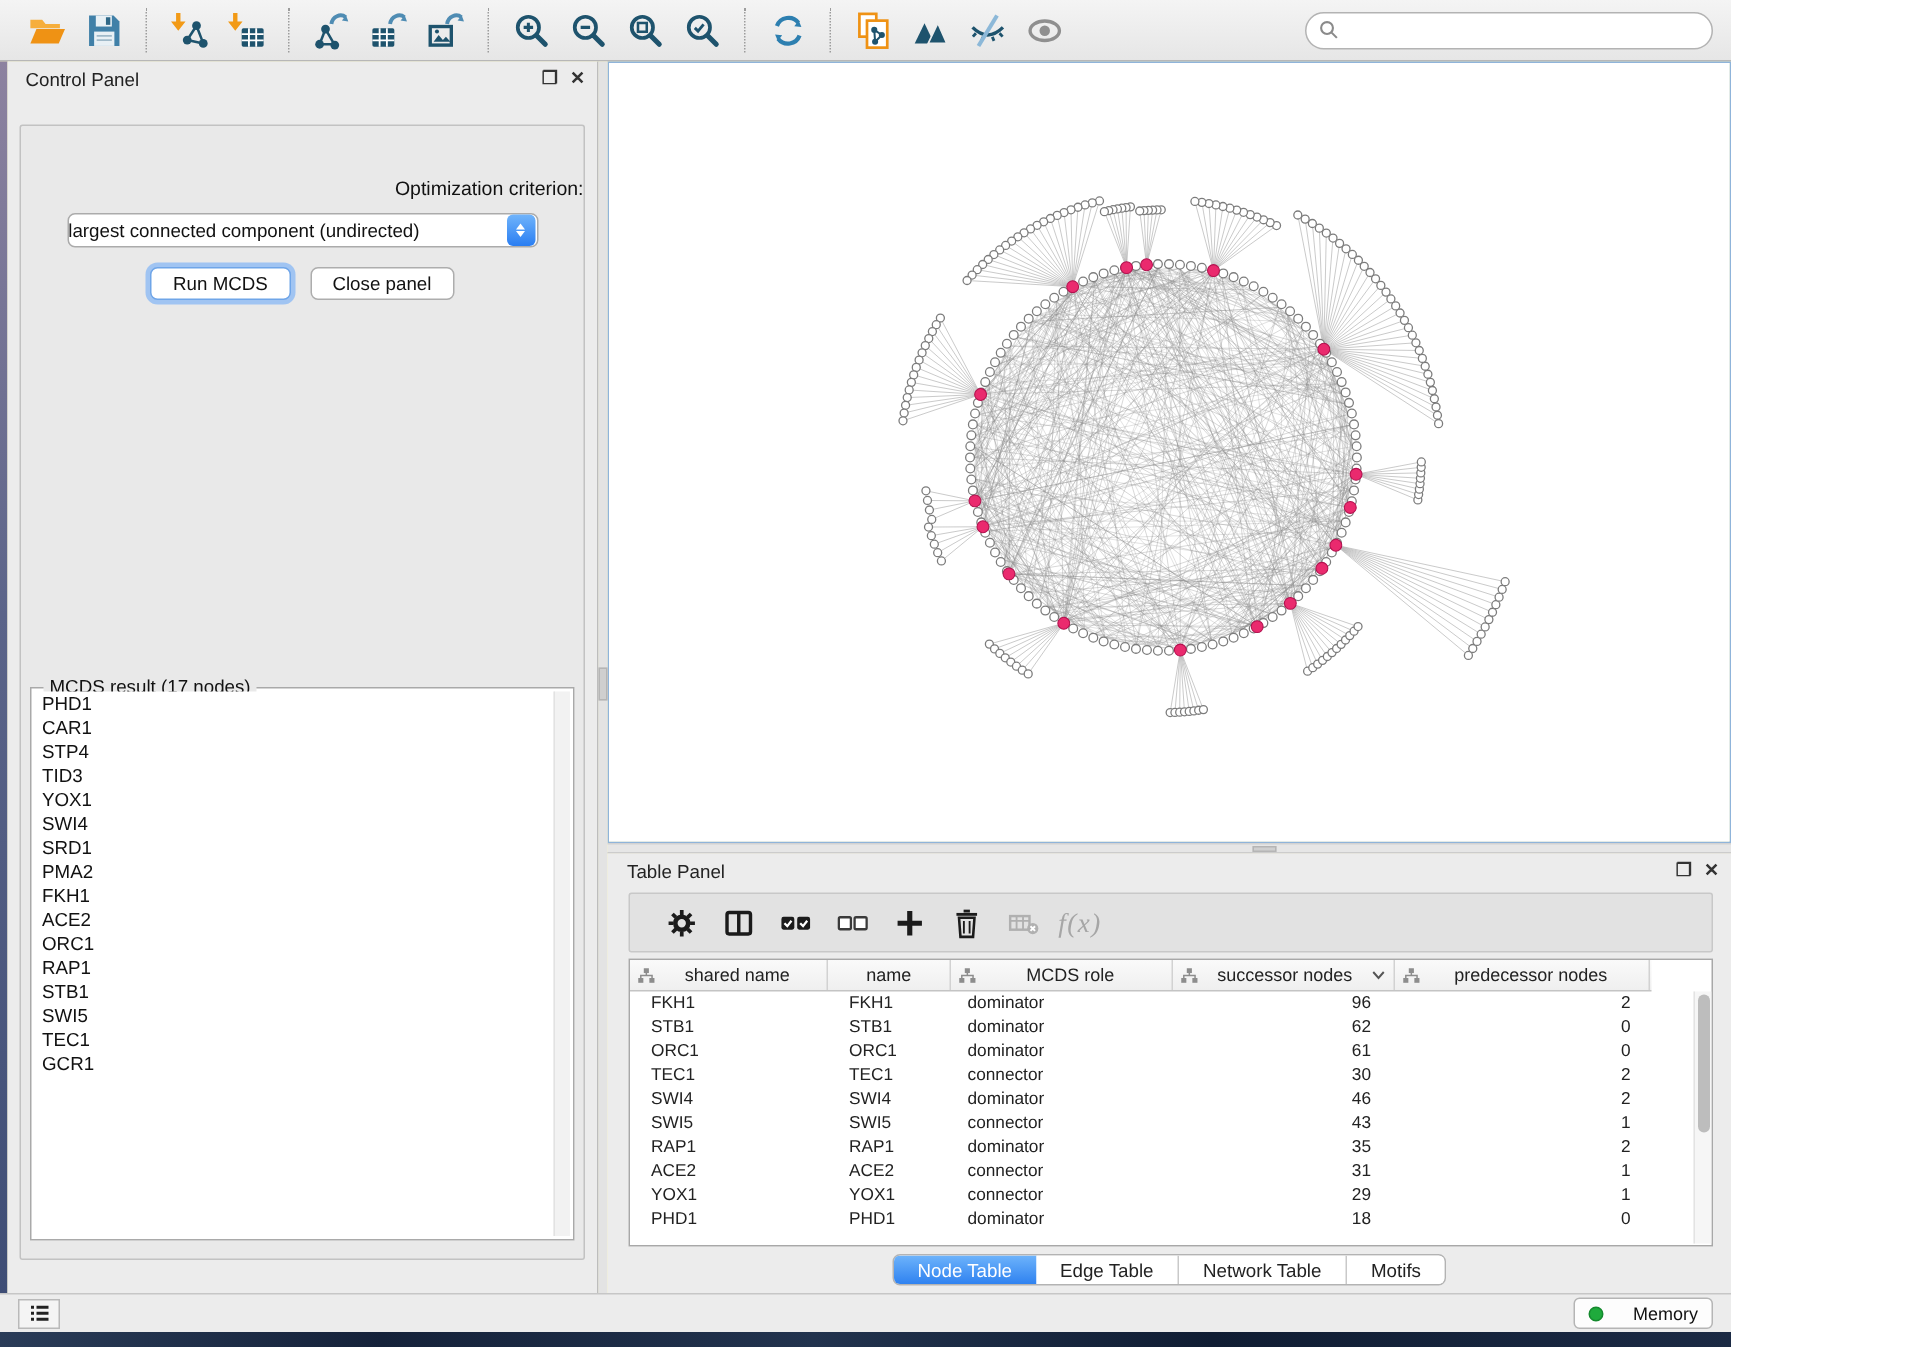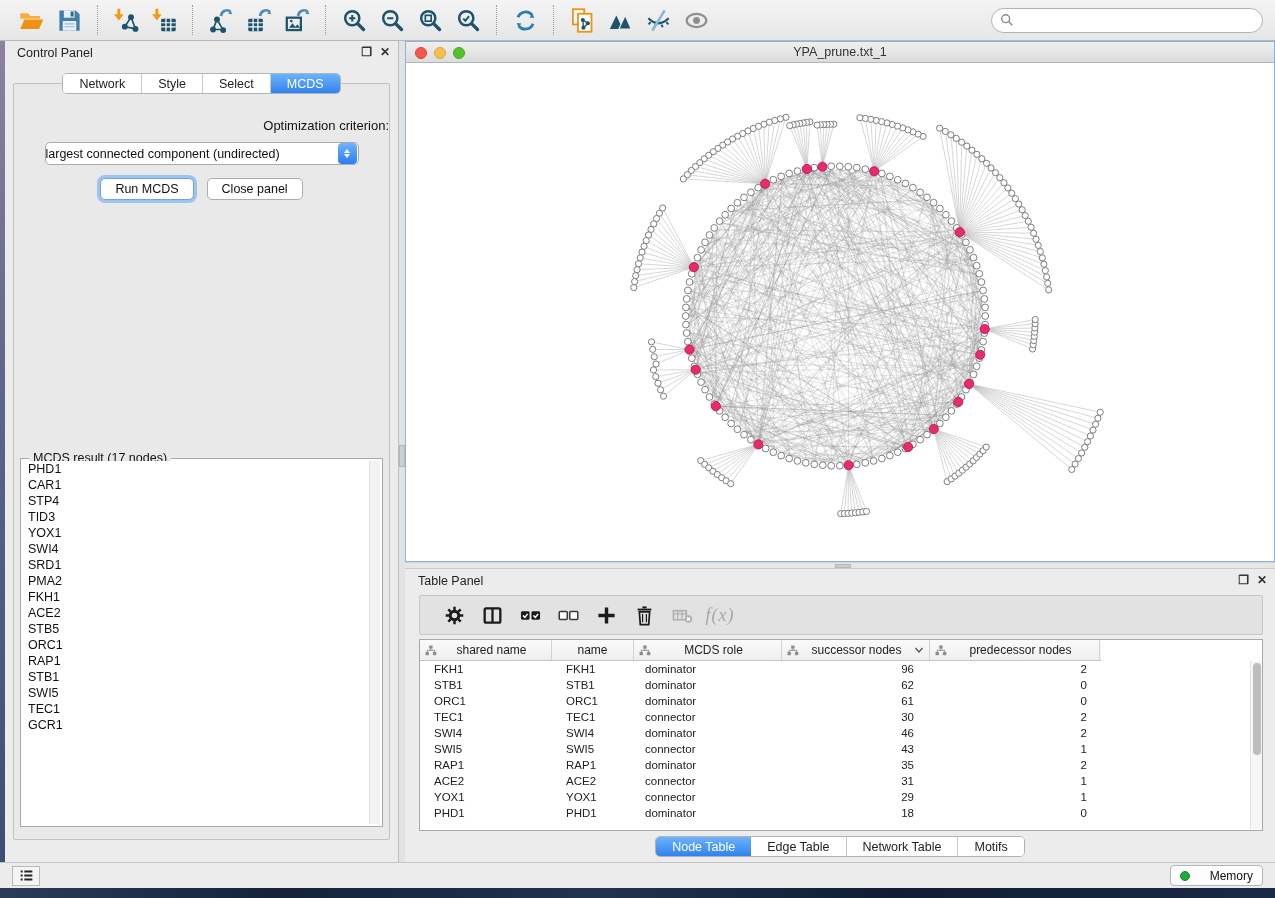--- a/index.html
+++ b/index.html
@@ -1,17 +1,17 @@
 <!DOCTYPE html>
 <html><head>
 <meta charset="utf-8">
 <style>
   * { margin:0; padding:0; box-sizing:border-box; }
   html,body { width:1275px; height:898px; font-family:"Liberation Sans",sans-serif; }
-  .app { position:relative; width:1275px; height:898px; background:#fef9c3; overflow:hidden; font-size:12px; color:#1c1c1c; }
+  .app { position:relative; width:1154px; height:898px; background:#fef9c3; overflow:hidden; font-size:12px; color:#1c1c1c; }
 
   
   .main-toolbar { position:absolute; top:0; left:0; right:0; height:41px;
     background:linear-gradient(#f4f4f4,#e6e6e6); border-bottom:1px solid #b7b7b7;
     display:flex; align-items:center; padding:0 12px; }
   .tb-btn { width:38px; height:34px; display:flex; align-items:center; justify-content:center; flex:0 0 auto; }
   .tb-btn svg { width:27px; height:27px; }
   .tb-sep { width:0; height:30px; border-left:1px dotted #9c9c9c; margin:0 9px; flex:0 0 auto; }
   .search-wrap { margin-left:auto; width:272px; height:25px; background:#fff; border:1px solid #b3b3b3;
     border-radius:13px; display:flex; align-items:center; padding:0 8px; }
@@ -255,28 +255,20 @@
 
   <div class="workspace">
     <div class="wall-left"></div>
 
     <div class="control-panel">
       <div class="panel-title">Control Panel</div>
       <div class="win-btns">
         <span>❐</span>
         <span>✕</span>
       </div>
-      <div class="cp-tabs">
-        <div class="mac-seg">
-            <div class="mac-tab">Network</div>
-            <div class="mac-tab">Style</div>
-            <div class="mac-tab">Select</div>
-            <div class="mac-tab active">MCDS</div>
-          </div>
-      </div>
       <div class="cp-content">
         <div class="crit-label">Optimization criterion:</div>
         <div class="dropdown">
           <span class="dd-text">largest connected component (undirected)</span>
           <span class="dd-stepper">
               <i class="dd-up"></i>
               <i class="dd-down"></i>
             </span>
         </div>
         <div class="btn-row">
@@ -289,47 +281,38 @@
               <div>PHD1</div>
               <div>CAR1</div>
               <div>STP4</div>
               <div>TID3</div>
               <div>YOX1</div>
               <div>SWI4</div>
               <div>SRD1</div>
               <div>PMA2</div>
               <div>FKH1</div>
               <div>ACE2</div>
-              <div>STB5</div>
               <div>ORC1</div>
               <div>RAP1</div>
               <div>STB1</div>
               <div>SWI5</div>
               <div>TEC1</div>
               <div>GCR1</div>
             </div>
           <div class="result-scroll"></div>
         </div>
       </div>
     </div>
 
     <div class="v-splitter">
         <div class="grip"></div>
       </div>
 
     <div class="right-area">
       <div class="network-frame">
-        <div class="net-titlebar">
-          <div class="traffic">
-            <span class="tl-red"></span>
-            <span class="tl-yellow"></span>
-            <span class="tl-green"></span>
-          </div>
-          <span class="net-title">YPA_prune.txt_1</span>
-        </div>
         <div class="net-canvas">
           <svg viewBox="0 0 869 498" preserveAspectRatio="xMidYMid meet">
               <path d="M400.8 108.9L561.9 188.1M298.1 317.9L565.4 310.2M519.8 136.6L576.8 244.6M376.7 390.0L333.7 364.1M291.5 302.4L417.4 399.5M574.8 227.9L561.9 317.9M368.9 119.3L283.2 261.4M425.8 399.9L340.2 369.4M285.2 278.1L467.4 395.2M576.8 261.4L442.6 106.5M384.6 113.2L543.8 346.1M321.7 153.6L298.1 188.1M450.9 107.5L532.4 147.6M316.2 159.9L571.0 211.6M417.4 106.5L392.6 110.8M368.9 119.3L505.9 127.1M311.1 339.4L321.7 352.4M409.1 107.5L285.2 278.1M347.0 131.7L442.6 106.5M316.2 159.9L425.8 399.9M505.9 127.1L576.8 244.6M298.1 317.9L283.2 261.4M519.8 136.6L548.9 166.6M384.6 392.8L327.6 147.6M519.8 136.6L327.6 147.6M306.3 173.5L513.0 374.3M565.4 195.8L417.4 399.5M321.7 153.6L459.2 108.9M306.3 173.5L568.5 203.6M434.2 399.9L577.0 253.0M574.8 227.9L306.3 332.5M284.0 269.8L291.5 203.6M302.0 180.7L491.1 119.3M573.2 219.7L285.2 278.1M291.5 302.4L568.5 302.4M425.8 399.9L434.2 106.1M306.3 332.5L459.2 397.1M400.8 108.9L568.5 302.4M475.4 113.2L532.4 358.4M526.3 141.9L538.3 352.4M565.4 195.8L434.2 106.1M573.2 286.3L442.6 106.5M283.2 244.6L384.6 113.2M283.2 261.4L316.2 159.9M425.8 399.9L538.3 153.6M568.5 302.4L285.2 278.1M548.9 339.4L573.2 286.3M548.9 166.6L286.8 219.7M283.2 261.4L467.4 110.8M519.8 369.4L425.8 106.1M571.0 211.6L340.2 136.6M306.3 332.5L498.6 383.0M283.2 261.4L459.2 108.9M434.2 106.1L573.2 219.7M491.1 386.7L548.9 166.6M283.2 244.6L333.7 141.9M491.1 119.3L392.6 395.2M442.6 106.5L361.4 123.0M327.6 358.4L302.0 180.7M434.2 399.9L340.2 136.6M526.3 141.9L302.0 325.3M553.7 173.5L291.5 203.6M340.2 369.4L558.0 180.7M291.5 203.6L573.2 286.3M483.3 116.0L475.4 113.2M347.0 374.3L538.3 352.4M285.2 227.9L538.3 352.4M573.2 219.7L526.3 141.9M548.9 166.6L561.9 188.1M284.0 236.2L526.3 141.9M340.2 369.4L368.9 386.7M442.6 399.5L283.2 244.6M565.4 195.8L577.0 253.0M340.2 369.4L327.6 147.6M333.7 141.9L434.2 399.9M538.3 153.6L548.9 166.6M368.9 119.3L316.2 159.9M321.7 352.4L558.0 180.7M558.0 180.7L294.6 195.8M289.0 211.6L347.0 374.3M459.2 397.1L316.2 346.1M298.1 317.9L347.0 374.3M491.1 119.3L543.8 346.1M384.6 392.8L392.6 395.2M294.6 195.8L368.9 119.3M568.5 203.6L327.6 147.6M526.3 141.9L347.0 131.7M340.2 136.6L498.6 383.0M283.2 244.6L392.6 395.2M565.4 310.2L347.0 131.7M340.2 136.6L467.4 395.2M483.3 390.0L434.2 106.1M577.0 253.0L483.3 116.0M361.4 383.0L283.2 244.6M532.4 147.6L333.7 141.9M347.0 374.3L285.2 278.1M442.6 399.5L284.0 236.2M354.1 378.9L532.4 358.4M284.0 236.2L285.2 227.9M294.6 195.8L283.2 261.4M459.2 397.1L361.4 383.0M316.2 346.1L538.3 153.6M368.9 119.3L459.2 108.9M475.4 113.2L532.4 358.4M417.4 106.5L526.3 141.9M558.0 325.3L340.2 136.6M573.2 286.3L354.1 378.9M285.2 227.9L573.2 286.3M573.2 219.7L483.3 390.0M289.0 211.6L311.1 166.6M450.9 107.5L284.0 236.2M568.5 302.4L294.6 310.2M333.7 141.9L467.4 110.8M571.0 211.6L573.2 219.7M558.0 180.7L302.0 180.7M577.0 253.0L483.3 390.0M285.2 278.1L513.0 374.3M392.6 110.8L289.0 294.4M340.2 369.4L577.0 253.0M368.9 386.7L384.6 392.8M311.1 166.6L558.0 180.7M442.6 399.5L384.6 392.8M340.2 369.4L347.0 131.7M467.4 395.2L286.8 286.3M311.1 339.4L321.7 352.4M340.2 136.6L289.0 294.4M298.1 188.1L311.1 166.6M294.6 195.8L361.4 123.0M400.8 397.1L340.2 136.6M548.9 339.4L467.4 395.2M442.6 106.5L573.2 286.3M354.1 127.1L283.0 253.0M483.3 390.0L283.2 261.4M543.8 346.1L576.8 261.4M291.5 302.4L347.0 374.3M294.6 195.8L316.2 346.1M417.4 399.5L574.8 278.1M467.4 110.8L553.7 173.5M311.1 339.4L376.7 116.0M321.7 352.4L285.2 278.1M285.2 227.9L532.4 358.4M573.2 219.7L565.4 195.8M513.0 131.7L565.4 195.8M354.1 127.1L368.9 119.3M291.5 302.4L467.4 110.8M548.9 339.4L354.1 127.1M565.4 310.2L576.0 236.2M459.2 397.1L526.3 364.1M467.4 110.8L340.2 369.4M519.8 136.6L291.5 203.6M513.0 374.3L392.6 110.8M558.0 180.7L384.6 113.2M543.8 346.1L417.4 106.5M376.7 116.0L576.0 236.2M526.3 364.1L491.1 119.3M291.5 302.4L285.2 278.1M368.9 386.7L311.1 166.6M519.8 369.4L347.0 131.7M283.0 253.0L400.8 108.9M526.3 141.9L573.2 219.7M548.9 339.4L291.5 302.4M376.7 390.0L558.0 180.7M327.6 147.6L558.0 325.3M333.7 141.9L298.1 188.1M450.9 107.5L409.1 398.5M565.4 310.2L298.1 188.1M284.0 269.8L306.3 173.5M425.8 106.1L513.0 374.3M571.0 294.4L576.0 236.2M333.7 364.1L291.5 302.4M327.6 358.4L553.7 173.5M283.2 244.6L294.6 310.2M576.0 269.8L340.2 136.6M459.2 108.9L519.8 136.6M327.6 358.4L467.4 110.8M289.0 294.4L361.4 383.0M565.4 195.8L284.0 236.2M294.6 195.8L558.0 325.3M498.6 383.0L306.3 332.5M376.7 116.0L491.1 386.7M302.0 180.7L483.3 116.0M577.0 253.0L327.6 358.4M561.9 317.9L526.3 364.1M467.4 110.8L532.4 358.4M576.0 236.2L316.2 159.9M409.1 398.5L498.6 383.0M519.8 136.6L513.0 131.7M285.2 227.9L311.1 339.4M513.0 131.7L576.8 244.6M361.4 123.0L505.9 378.9M302.0 180.7L283.0 253.0M376.7 390.0L425.8 399.9M571.0 211.6L568.5 302.4M376.7 390.0L467.4 395.2M289.0 211.6L347.0 374.3M283.0 253.0L568.5 302.4M333.7 364.1L368.9 386.7M384.6 392.8L574.8 278.1M573.2 219.7L553.7 173.5M283.0 253.0L565.4 195.8M298.1 188.1L574.8 278.1M467.4 110.8L283.2 261.4M368.9 386.7L361.4 123.0M354.1 378.9L376.7 116.0M306.3 173.5L543.8 346.1M491.1 386.7L284.0 269.8M347.0 131.7L384.6 392.8M409.1 398.5L400.8 397.1M425.8 399.9L306.3 173.5M483.3 116.0L354.1 127.1M576.8 244.6L442.6 106.5M553.7 332.5L340.2 136.6M306.3 332.5L368.9 119.3M558.0 325.3L491.1 386.7M425.8 106.1L311.1 339.4M576.8 244.6L548.9 166.6M571.0 294.4L526.3 141.9M347.0 131.7L384.6 113.2M284.0 236.2L513.0 131.7M321.7 352.4L283.2 244.6M392.6 110.8L333.7 364.1M467.4 395.2L321.7 352.4M483.3 390.0L384.6 392.8M294.6 195.8L565.4 310.2M561.9 317.9L561.9 188.1M376.7 116.0L400.8 397.1M519.8 369.4L376.7 116.0M306.3 173.5L565.4 310.2M289.0 211.6L289.0 294.4M543.8 159.9L286.8 219.7M285.2 227.9L491.1 119.3M376.7 390.0L302.0 325.3M283.2 244.6L333.7 364.1M392.6 110.8L321.7 153.6M573.2 219.7L519.8 369.4M576.8 261.4L298.1 188.1M417.4 399.5L548.9 339.4M285.2 227.9L450.9 107.5M298.1 317.9L400.8 397.1M316.2 346.1L285.2 278.1M409.1 398.5L306.3 173.5M327.6 147.6L571.0 211.6M561.9 317.9L417.4 106.5M442.6 399.5L298.1 188.1M291.5 302.4L294.6 195.8M400.8 108.9L284.0 269.8M526.3 141.9L505.9 127.1M576.0 236.2L283.2 261.4M347.0 374.3L392.6 395.2M442.6 106.5L321.7 352.4M294.6 310.2L302.0 325.3M294.6 195.8L285.2 227.9M417.4 399.5L467.4 110.8M459.2 397.1L392.6 395.2M467.4 395.2L284.0 269.8M576.8 261.4L574.8 278.1M384.6 392.8L285.2 227.9M294.6 310.2L576.8 261.4M526.3 364.1L553.7 173.5M321.7 352.4L400.8 108.9M513.0 374.3L526.3 364.1M574.8 227.9L467.4 110.8M434.2 399.9L571.0 211.6M459.2 397.1L450.9 398.5M311.1 339.4L425.8 106.1M354.1 127.1L561.9 317.9M333.7 141.9L568.5 203.6M354.1 378.9L450.9 107.5M498.6 123.0L298.1 188.1M347.0 131.7L467.4 395.2M306.3 332.5L384.6 113.2M409.1 107.5L532.4 147.6M561.9 188.1L538.3 352.4M289.0 294.4L576.8 244.6M283.2 244.6L384.6 113.2M316.2 346.1L558.0 180.7M491.1 119.3L384.6 113.2M532.4 147.6L505.9 127.1M571.0 211.6L316.2 159.9M354.1 378.9L291.5 203.6M442.6 106.5L384.6 113.2M565.4 310.2L400.8 108.9M519.8 136.6L327.6 147.6M513.0 374.3L526.3 141.9M513.0 374.3L417.4 399.5M565.4 195.8L316.2 159.9M333.7 141.9L491.1 386.7M425.8 106.1L289.0 294.4M400.8 108.9L321.7 352.4M568.5 203.6L532.4 358.4M498.6 383.0L291.5 302.4M284.0 236.2L368.9 386.7M558.0 180.7L327.6 147.6M384.6 113.2L459.2 108.9M519.8 136.6L425.8 399.9M409.1 107.5L384.6 113.2M568.5 203.6L561.9 188.1M491.1 386.7L568.5 302.4M354.1 378.9L491.1 386.7M392.6 110.8L417.4 106.5M450.9 107.5L289.0 211.6M571.0 294.4L483.3 390.0M286.8 286.3L475.4 113.2M384.6 113.2L306.3 173.5M576.8 244.6L483.3 390.0M306.3 173.5L311.1 339.4M392.6 395.2L425.8 399.9M376.7 390.0L561.9 317.9M577.0 253.0L333.7 141.9M538.3 352.4L491.1 386.7M442.6 106.5L538.3 352.4M553.7 332.5L340.2 369.4M526.3 364.1L392.6 110.8M574.8 227.9L442.6 106.5M483.3 390.0L294.6 195.8M459.2 108.9L538.3 153.6M361.4 383.0L532.4 147.6M513.0 374.3L483.3 390.0M302.0 325.3L392.6 395.2M400.8 397.1L376.7 390.0" stroke="#8c8c8c" stroke-opacity=".28" stroke-width=".7" fill="none"></path>
               <path d="M359.6 120.6L298.1 317.9M359.6 120.6L283.0 253.0M359.6 120.6L284.0 236.2M359.6 120.6L571.0 211.6M359.6 120.6L283.2 261.4M359.6 120.6L498.6 123.0M359.6 120.6L286.8 286.3M359.6 120.6L409.1 398.5M359.6 120.6L568.5 302.4M359.6 120.6L442.6 399.5M359.6 120.6L553.7 332.5M359.6 120.6L327.6 358.4M359.6 120.6L576.8 244.6M359.6 120.6L434.2 106.1M359.6 120.6L384.6 113.2M359.6 120.6L289.0 294.4M401.4 105.8L558.0 180.7M401.4 105.8L568.5 203.6M401.4 105.8L333.7 364.1M401.4 105.8L538.3 153.6M401.4 105.8L526.3 141.9M401.4 105.8L302.0 325.3M401.4 105.8L286.8 219.7M401.4 105.8L289.0 294.4M401.4 105.8L467.4 395.2M401.4 105.8L558.0 325.3M401.4 105.8L306.3 332.5M401.4 105.8L483.3 390.0M401.4 105.8L565.4 195.8M401.4 105.8L561.9 188.1M401.4 105.8L574.8 227.9M401.4 105.8L576.8 261.4M416.9 103.6L565.4 310.2M416.9 103.6L347.0 131.7M416.9 103.6L392.6 110.8M416.9 103.6L316.2 159.9M416.9 103.6L568.5 203.6M416.9 103.6L526.3 364.1M416.9 103.6L368.9 119.3M416.9 103.6L573.2 219.7M416.9 103.6L574.8 278.1M416.9 103.6L311.1 339.4M416.9 103.6L505.9 378.9M416.9 103.6L354.1 378.9M416.9 103.6L384.6 113.2M416.9 103.6L409.1 107.5M416.9 103.6L467.4 395.2M416.9 103.6L519.8 369.4M468.8 108.1L450.9 107.5M468.8 108.1L561.9 188.1M468.8 108.1L409.1 398.5M468.8 108.1L450.9 107.5M468.8 108.1L519.8 136.6M468.8 108.1L327.6 147.6M468.8 108.1L283.2 244.6M468.8 108.1L302.0 180.7M468.8 108.1L538.3 153.6M468.8 108.1L306.3 332.5M468.8 108.1L548.9 166.6M468.8 108.1L498.6 383.0M468.8 108.1L558.0 325.3M468.8 108.1L347.0 374.3M468.8 108.1L450.9 107.5M468.8 108.1L505.9 127.1M554.4 169.1L289.0 294.4M554.4 169.1L434.2 106.1M554.4 169.1L576.8 261.4M554.4 169.1L573.2 219.7M554.4 169.1L505.9 378.9M554.4 169.1L442.6 399.5M554.4 169.1L571.0 211.6M554.4 169.1L291.5 302.4M554.4 169.1L333.7 364.1M554.4 169.1L285.2 227.9M554.4 169.1L347.0 374.3M554.4 169.1L532.4 147.6M554.4 169.1L311.1 166.6M554.4 169.1L283.0 253.0M554.4 169.1L368.9 119.3M554.4 169.1L576.8 244.6M288.2 204.2L450.9 107.5M288.2 204.2L289.0 211.6M288.2 204.2L425.8 106.1M288.2 204.2L574.8 278.1M288.2 204.2L565.4 310.2M288.2 204.2L565.4 195.8M288.2 204.2L347.0 131.7M288.2 204.2L450.9 398.5M288.2 204.2L526.3 364.1M288.2 204.2L361.4 123.0M288.2 204.2L417.4 399.5M288.2 204.2L467.4 110.8M288.2 204.2L384.6 392.8M288.2 204.2L361.4 123.0M288.2 204.2L505.9 378.9M288.2 204.2L548.9 166.6M579.4 266.1L425.8 106.1M579.4 266.1L574.8 227.9M579.4 266.1L368.9 386.7M579.4 266.1L321.7 153.6M579.4 266.1L294.6 310.2M579.4 266.1L519.8 369.4M579.4 266.1L354.1 127.1M579.4 266.1L553.7 332.5M579.4 266.1L409.1 398.5M579.4 266.1L376.7 390.0M579.4 266.1L283.0 253.0M579.4 266.1L459.2 397.1M579.4 266.1L286.8 219.7M579.4 266.1L543.8 346.1M579.4 266.1L289.0 211.6M579.4 266.1L467.4 395.2M574.9 291.8L283.2 244.6M574.9 291.8L573.2 286.3M574.9 291.8L284.0 236.2M574.9 291.8L425.8 399.9M574.9 291.8L333.7 141.9M574.9 291.8L354.1 378.9M574.9 291.8L340.2 369.4M574.9 291.8L561.9 188.1M574.9 291.8L459.2 108.9M574.9 291.8L376.7 390.0M574.9 291.8L548.9 166.6M574.9 291.8L565.4 310.2M574.9 291.8L519.8 136.6M574.9 291.8L565.4 310.2M574.9 291.8L526.3 141.9M574.9 291.8L306.3 173.5M563.7 321.1L491.1 386.7M563.7 321.1L284.0 269.8M563.7 321.1L400.8 397.1M563.7 321.1L384.6 392.8M563.7 321.1L285.2 227.9M563.7 321.1L491.1 386.7M563.7 321.1L568.5 302.4M563.7 321.1L568.5 203.6M563.7 321.1L573.2 219.7M563.7 321.1L483.3 116.0M563.7 321.1L384.6 113.2M563.7 321.1L425.8 106.1M563.7 321.1L548.9 339.4M563.7 321.1L392.6 110.8M563.7 321.1L576.0 236.2M563.7 321.1L347.0 374.3M552.9 339.0L526.3 141.9M552.9 339.0L571.0 211.6M552.9 339.0L400.8 108.9M552.9 339.0L553.7 332.5M552.9 339.0L568.5 302.4M552.9 339.0L368.9 119.3M552.9 339.0L284.0 269.8M552.9 339.0L538.3 153.6M552.9 339.0L392.6 110.8M552.9 339.0L327.6 358.4M552.9 339.0L459.2 397.1M552.9 339.0L340.2 369.4M552.9 339.0L442.6 106.5M552.9 339.0L519.8 369.4M552.9 339.0L294.6 195.8M552.9 339.0L526.3 364.1M528.4 366.2L475.4 392.8M528.4 366.2L298.1 317.9M528.4 366.2L434.2 106.1M528.4 366.2L442.6 106.5M528.4 366.2L576.0 269.8M528.4 366.2L483.3 390.0M528.4 366.2L459.2 108.9M528.4 366.2L347.0 131.7M528.4 366.2L538.3 352.4M528.4 366.2L475.4 392.8M528.4 366.2L340.2 369.4M528.4 366.2L321.7 153.6M528.4 366.2L409.1 107.5M528.4 366.2L558.0 180.7M528.4 366.2L543.8 159.9M528.4 366.2L354.1 378.9M502.7 384.2L400.8 108.9M502.7 384.2L475.4 113.2M502.7 384.2L505.9 378.9M502.7 384.2L361.4 383.0M502.7 384.2L376.7 116.0M502.7 384.2L361.4 123.0M502.7 384.2L283.2 244.6M502.7 384.2L384.6 113.2M502.7 384.2L553.7 332.5M502.7 384.2L568.5 302.4M502.7 384.2L283.2 244.6M502.7 384.2L321.7 153.6M502.7 384.2L548.9 166.6M502.7 384.2L526.3 364.1M502.7 384.2L561.9 188.1M502.7 384.2L543.8 346.1M443.1 402.4L491.1 386.7M443.1 402.4L568.5 302.4M443.1 402.4L316.2 159.9M443.1 402.4L538.3 153.6M443.1 402.4L576.8 244.6M443.1 402.4L442.6 106.5M443.1 402.4L321.7 352.4M443.1 402.4L340.2 369.4M443.1 402.4L283.2 244.6M443.1 402.4L505.9 378.9M443.1 402.4L519.8 136.6M443.1 402.4L553.7 332.5M443.1 402.4L548.9 339.4M443.1 402.4L400.8 108.9M443.1 402.4L425.8 399.9M443.1 402.4L289.0 211.6M352.7 381.6L574.8 227.9M352.7 381.6L425.8 106.1M352.7 381.6L284.0 269.8M352.7 381.6L285.2 278.1M352.7 381.6L409.1 107.5M352.7 381.6L392.6 110.8M352.7 381.6L298.1 317.9M352.7 381.6L574.8 278.1M352.7 381.6L538.3 352.4M352.7 381.6L475.4 113.2M352.7 381.6L302.0 180.7M352.7 381.6L376.7 116.0M352.7 381.6L561.9 188.1M352.7 381.6L400.8 108.9M352.7 381.6L347.0 131.7M352.7 381.6L538.3 153.6M310.2 343.3L285.2 227.9M310.2 343.3L475.4 113.2M310.2 343.3L409.1 107.5M310.2 343.3L294.6 195.8M310.2 343.3L425.8 106.1M310.2 343.3L286.8 286.3M310.2 343.3L459.2 397.1M310.2 343.3L498.6 383.0M310.2 343.3L532.4 358.4M310.2 343.3L538.3 352.4M310.2 343.3L425.8 399.9M310.2 343.3L538.3 352.4M310.2 343.3L568.5 302.4M310.2 343.3L311.1 166.6M310.2 343.3L548.9 339.4M310.2 343.3L450.9 107.5M290.0 306.8L565.4 195.8M290.0 306.8L327.6 147.6M290.0 306.8L573.2 219.7M290.0 306.8L284.0 269.8M290.0 306.8L505.9 127.1M290.0 306.8L368.9 386.7M290.0 306.8L409.1 398.5M290.0 306.8L302.0 325.3M290.0 306.8L467.4 110.8M290.0 306.8L283.2 261.4M290.0 306.8L347.0 131.7M290.0 306.8L327.6 147.6M290.0 306.8L574.8 278.1M290.0 306.8L498.6 383.0M290.0 306.8L574.8 227.9M290.0 306.8L513.0 374.3M283.8 286.7L574.8 227.9M283.8 286.7L558.0 180.7M283.8 286.7L409.1 107.5M283.8 286.7L574.8 227.9M283.8 286.7L376.7 116.0M283.8 286.7L285.2 278.1M283.8 286.7L532.4 147.6M283.8 286.7L491.1 386.7M283.8 286.7L361.4 123.0M283.8 286.7L543.8 346.1M283.8 286.7L505.9 127.1M283.8 286.7L425.8 106.1M283.8 286.7L311.1 166.6M283.8 286.7L513.0 374.3M283.8 286.7L450.9 398.5M283.8 286.7L376.7 116.0" stroke="#8c8c8c" stroke-opacity=".38" stroke-width=".7" fill="none"></path>
               <path d="M359.6 120.6L380.4 54.1M359.6 120.6L374.8 55.6M359.6 120.6L369.2 57.2M359.6 120.6L363.7 59.0M359.6 120.6L358.3 61.0M359.6 120.6L352.9 63.1M359.6 120.6L347.6 65.3M359.6 120.6L342.3 67.7M359.6 120.6L337.1 70.3M359.6 120.6L332.0 73.0M359.6 120.6L326.9 75.8M359.6 120.6L321.9 78.8M359.6 120.6L317.1 81.9M359.6 120.6L312.3 85.2M359.6 120.6L307.6 88.6M359.6 120.6L303.0 92.1M359.6 120.6L298.5 95.7M359.6 120.6L294.1 99.5M359.6 120.6L289.8 103.4M359.6 120.6L285.6 107.4M359.6 120.6L281.6 111.6M359.6 120.6L277.7 115.8M401.4 105.8L404.4 58.7M401.4 105.8L401.0 59.2M401.4 105.8L397.7 59.7M401.4 105.8L394.3 60.3M401.4 105.8L390.9 60.9M401.4 105.8L387.6 61.6M401.4 105.8L384.2 62.4M416.9 103.6L428.3 61.0M416.9 103.6L425.0 61.1M416.9 103.6L421.6 61.2M416.9 103.6L418.3 61.4M416.9 103.6L414.9 61.6M416.9 103.6L411.6 61.9M468.8 108.1L517.7 73.2M468.8 108.1L512.7 70.9M468.8 108.1L507.6 68.7M468.8 108.1L502.5 66.6M468.8 108.1L497.3 64.7M468.8 108.1L492.1 62.9M468.8 108.1L486.8 61.2M468.8 108.1L481.5 59.7M468.8 108.1L476.1 58.4M468.8 108.1L470.7 57.2M468.8 108.1L465.3 56.1M468.8 108.1L459.8 55.2M468.8 108.1L454.4 54.5M554.4 169.1L643.4 226.8M554.4 169.1L642.5 220.3M554.4 169.1L641.4 213.9M554.4 169.1L640.1 207.5M554.4 169.1L638.6 201.1M554.4 169.1L637.0 194.8M554.4 169.1L635.1 188.5M554.4 169.1L633.0 182.3M554.4 169.1L630.8 176.2M554.4 169.1L628.4 170.1M554.4 169.1L625.8 164.1M554.4 169.1L623.0 158.2M554.4 169.1L620.0 152.4M554.4 169.1L616.9 146.7M554.4 169.1L613.5 141.0M554.4 169.1L610.1 135.5M554.4 169.1L606.4 130.1M554.4 169.1L602.6 124.8M554.4 169.1L598.6 119.6M554.4 169.1L594.5 114.5M554.4 169.1L590.2 109.6M554.4 169.1L585.7 104.8M554.4 169.1L581.2 100.1M554.4 169.1L576.5 95.6M554.4 169.1L571.6 91.2M554.4 169.1L566.6 87.0M554.4 169.1L561.5 82.9M554.4 169.1L556.3 79.0M554.4 169.1L550.9 75.2M554.4 169.1L545.5 71.6M554.4 169.1L539.9 68.2M554.4 169.1L534.2 65.0M288.2 204.2L257.0 144.9M288.2 204.2L253.8 150.1M288.2 204.2L250.8 155.4M288.2 204.2L248.0 160.8M288.2 204.2L245.3 166.3M288.2 204.2L242.8 171.9M288.2 204.2L240.5 177.5M288.2 204.2L238.3 183.2M288.2 204.2L236.3 189.0M288.2 204.2L234.5 194.8M288.2 204.2L232.8 200.7M288.2 204.2L231.3 206.6M288.2 204.2L230.0 212.6M288.2 204.2L228.9 218.6M288.2 204.2L228.0 224.6M579.4 266.1L627.3 286.0M579.4 266.1L627.9 281.8M579.4 266.1L628.5 277.6M579.4 266.1L629.0 273.4M579.4 266.1L629.3 269.2M579.4 266.1L629.6 265.0M579.4 266.1L629.9 260.7M579.4 266.1L630.0 256.5M563.7 321.1L666.5 406.6M563.7 321.1L669.9 401.2M563.7 321.1L673.2 395.7M563.7 321.1L676.4 390.1M563.7 321.1L679.5 384.5M563.7 321.1L682.4 378.8M563.7 321.1L685.2 373.1M563.7 321.1L687.8 367.2M563.7 321.1L690.3 361.4M563.7 321.1L692.7 355.4M563.7 321.1L695.0 349.4M528.4 366.2L541.8 418.8M528.4 366.2L545.8 416.1M528.4 366.2L549.6 413.3M528.4 366.2L553.4 410.4M528.4 366.2L557.1 407.4M528.4 366.2L560.7 404.4M528.4 366.2L564.3 401.2M528.4 366.2L567.8 398.0M528.4 366.2L571.2 394.6M528.4 366.2L574.5 391.2M528.4 366.2L577.8 387.8M528.4 366.2L580.9 384.2M443.1 402.4L435.2 450.9M443.1 402.4L438.9 450.8M443.1 402.4L442.6 450.6M443.1 402.4L446.3 450.3M443.1 402.4L450.0 450.0M443.1 402.4L453.6 449.6M443.1 402.4L457.3 449.1M443.1 402.4L461.0 448.6M352.7 381.6L295.0 397.8M352.7 381.6L299.0 401.5M352.7 381.6L303.1 405.0M352.7 381.6L307.3 408.4M352.7 381.6L311.6 411.7M352.7 381.6L316.0 414.9M352.7 381.6L320.5 418.0M352.7 381.6L325.1 420.9M290.0 306.8L247.8 307.0M290.0 306.8L250.0 313.7M290.0 306.8L252.3 320.3M290.0 306.8L254.9 326.9M290.0 306.8L257.8 333.3M283.8 286.7L245.8 278.9M283.8 286.7L247.0 286.4M283.8 286.7L248.5 293.8M283.8 286.7L250.3 301.1" stroke="#b6b6b6" stroke-opacity=".8" stroke-width=".7" fill="none"></path>
               <g fill="#ffffff" stroke="#7c7c7c" stroke-width="1">
                 <circle cx="580.0" cy="253.0" r="3.4"></circle>
                 <circle cx="579.8" cy="244.4" r="3.4"></circle>
                 <circle cx="579.0" cy="235.9" r="3.4"></circle>
                 <circle cx="577.8" cy="227.4" r="3.4"></circle>

